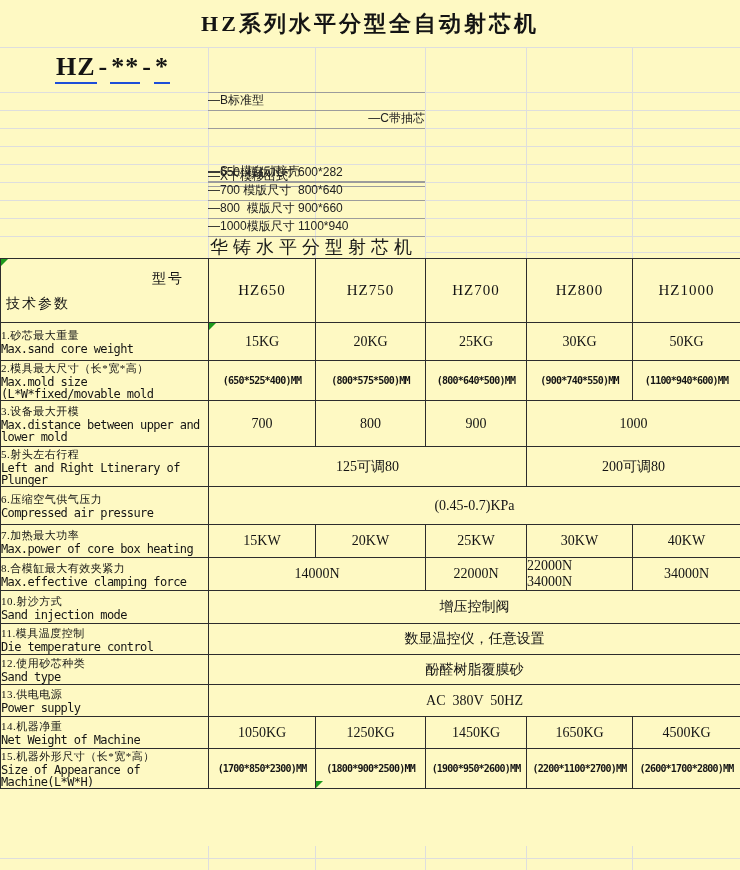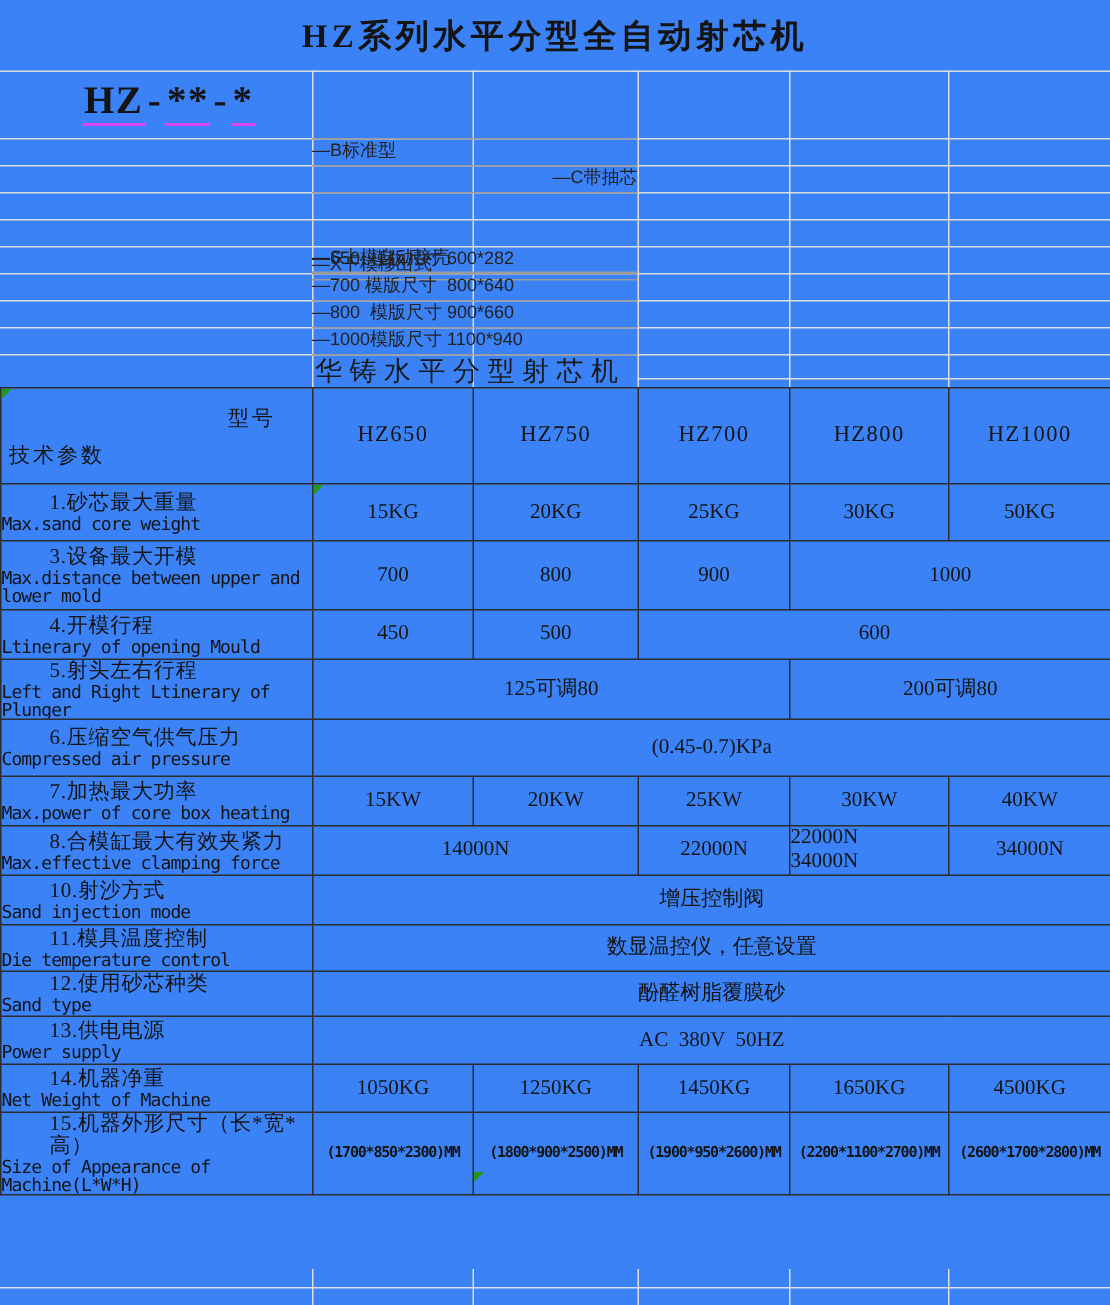--- a/index.html
+++ b/index.html
@@ -1,27 +1,27 @@
 <!DOCTYPE html>
 <html><head>
 <meta charset="utf-8">
 <style>
   html,body{margin:0;padding:0;background:#fff;}
   .sheet{
-    position:relative;width:740px;height:870px;background:#3b82f6;overflow:hidden;
+    position:relative;width:740px;height:870px;background:#fef9c3;overflow:hidden;
     font-family:"Liberation Serif","DejaVu Serif",serif;color:#141414;
   }
   .title{
     position:absolute;top:9px;left:0;width:740px;text-align:center;
     font-size:22px;font-weight:bold;letter-spacing:3px;
   }
   .model-code{
     position:absolute;top:52px;left:55px;font-size:26px;font-weight:bold;letter-spacing:1px;
   }
-  .model-code .seg{border-bottom:2px solid #d946ef;padding:0 1px 1px 1px;}
+  .model-code .seg{border-bottom:2px solid #1d4ed8;padding:0 1px 1px 1px;}
   .model-code .dash{padding:0 2px;}
   .gridline{position:absolute;background:#dedede;}
   .opt-row{
     position:absolute;left:208px;width:217px;height:18px;
     border-bottom:1px solid #9c9c9c;
     font-family:"Liberation Sans","DejaVu Sans",sans-serif;
     font-size:12px;line-height:17px;white-space:pre;color:#222;
   }
   .opt-top{position:absolute;left:208px;width:217px;height:0;border-top:1px solid #9c9c9c;}
   .subtitle{
@@ -33,21 +33,21 @@
   }
   table.spec td{
     border:1px solid #2d2d2d;padding:0;vertical-align:middle;overflow:hidden;
   }
   td.hdr{border-bottom:2px solid #2d2d2d;}
   td.corner{position:relative;}
   .corner-model{position:absolute;top:11px;right:24px;font-size:14px;letter-spacing:2px;}
   .corner-param{position:absolute;bottom:9px;left:5px;font-size:14px;letter-spacing:2px;}
   .model-name{text-align:center;font-size:15px;letter-spacing:1px;}
   td.lbl{padding:1px 2px 1px 4px;}
-  .lbl-zh{font-size:14px;line-height:15px;letter-spacing:0.5px;padding-left:32px;}
+  .lbl-zh{font-size:11px;line-height:15px;letter-spacing:0.5px;}
   .lbl-en{
     font-family:"DejaVu Sans Mono","Liberation Mono",monospace;
     font-size:12px;line-height:12px;letter-spacing:-0.6px;
   }
   td.val{text-align:center;font-size:14px;line-height:16px;white-space:pre-wrap;}
   td.dim{
     font-family:"DejaVu Sans Mono","Liberation Mono",monospace;
     font-size:10px;font-weight:bold;letter-spacing:-0.8px;text-align:center;white-space:nowrap;
   }
   td.left-val{text-align:left;padding-left:12px;}
@@ -129,41 +129,43 @@
         <div class="lbl-zh">1.砂芯最大重量</div>
         <div class="lbl-en">Max.sand core weight</div>
       </td>
       <td class="val">15KG</td>
       <td class="val">20KG</td>
       <td class="val">25KG</td>
       <td class="val">30KG</td>
       <td class="val">50KG</td>
     </tr>
 
+    <tr style="height:38px">
+      <td class="lbl">
+        <div class="lbl-zh">2.模具最大尺寸（长*宽*高）</div>
+        <div class="lbl-en">Max.mold size (L*W*fixed/movable mold</div>
+      </td>
+      <td class="val dim">(650*525*400)MM</td>
+      <td class="val dim">(800*575*500)MM</td>
+      <td class="val dim">(800*640*500)MM</td>
+      <td class="val dim">(900*740*550)MM</td>
+      <td class="val dim">(1100*940*600)MM</td>
+    </tr>
 
     <tr style="height:46px">
       <td class="lbl">
         <div class="lbl-zh">3.设备最大开模</div>
         <div class="lbl-en">Max.distance between upper and lower mold</div>
       </td>
       <td class="val">700</td>
       <td class="val">800</td>
       <td class="val">900</td>
       <td class="val" colspan="2">1000</td>
     </tr>
 
-    <tr style="height:33px">
-      <td class="lbl">
-        <div class="lbl-zh">4.开模行程</div>
-        <div class="lbl-en">Ltinerary of opening Mould</div>
-      </td>
-      <td class="val">450</td>
-      <td class="val">500</td>
-      <td class="val" colspan="3">600</td>
-    </tr>
 
     <tr style="height:39px">
       <td class="lbl">
         <div class="lbl-zh">5.射头左右行程</div>
         <div class="lbl-en">Left and Right Ltinerary of Plunger</div>
       </td>
       <td class="val" colspan="3">125可调80</td>
       <td class="val" colspan="2">200可调80</td>
     </tr>
 

